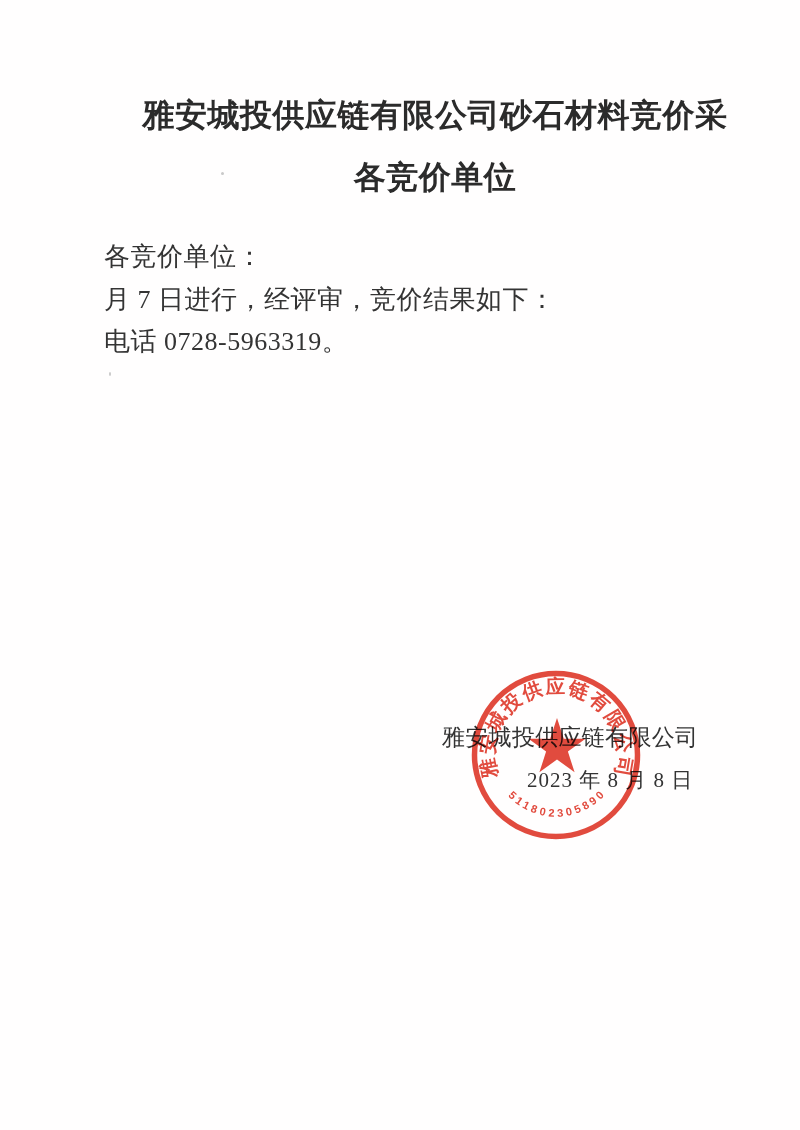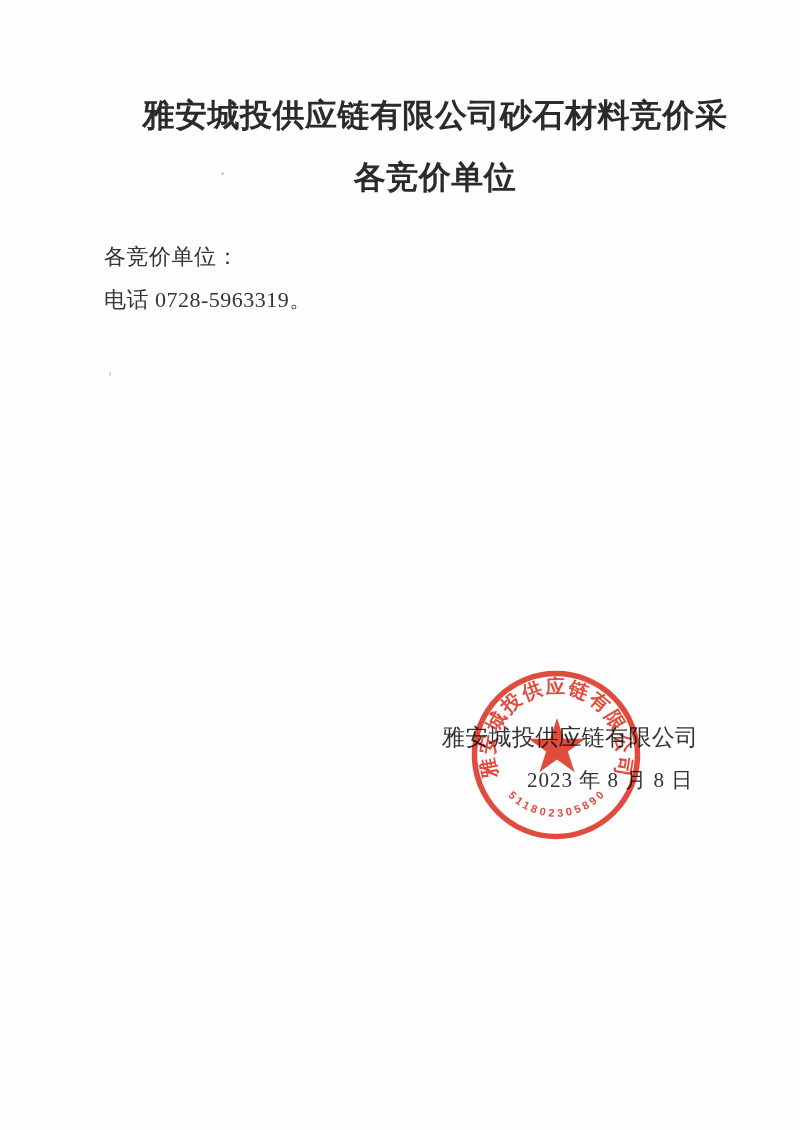--- a/index.html
+++ b/index.html
@@ -24,21 +24,21 @@
     font-size:32px;
     line-height:62px;
     color:#2b2b2b;
     letter-spacing:0.5px;
     margin-left:47px;
   }
   
   .doc-body{
     position:absolute;
     top:236px;left:104px;width:594px;
-    font-size:22px;
+    font-size:26px;
     color:#343434;
   }
   .bline{
     height:42.5px;
     line-height:42.5px;
     white-space:nowrap;
     letter-spacing:0.5px;
   }
   .bline.indent{padding-left:44px;}
   .bline.stretch{
@@ -84,20 +84,21 @@
 
 <div class="page">
 
   <div class="doc-title">
     <div>雅安城投供应链有限公司砂石材料竞价采</div>
     <div>各竞价单位</div>
   </div>
 
   <div class="doc-body">
     <div class="bline">各竞价单位：</div>
+    <div class="bline">月 7 日进行，经评审，竞价结果如下：</div>
     <div class="bline">电话 0728-5963319。</div>
   </div>
 
   <div class="sig-company">雅安城投供应链有限公司</div>
   <div class="sig-date">2023 年 8 月 8 日</div>
 
   <div class="seal">
     <svg viewBox="0 0 200 200" xmlns="http://www.w3.org/2000/svg">
       <defs>
         <path id="arcTop" d="M 41.7 121.2 A 62 62 0 1 1 158.3 121.2" fill="none"></path>

